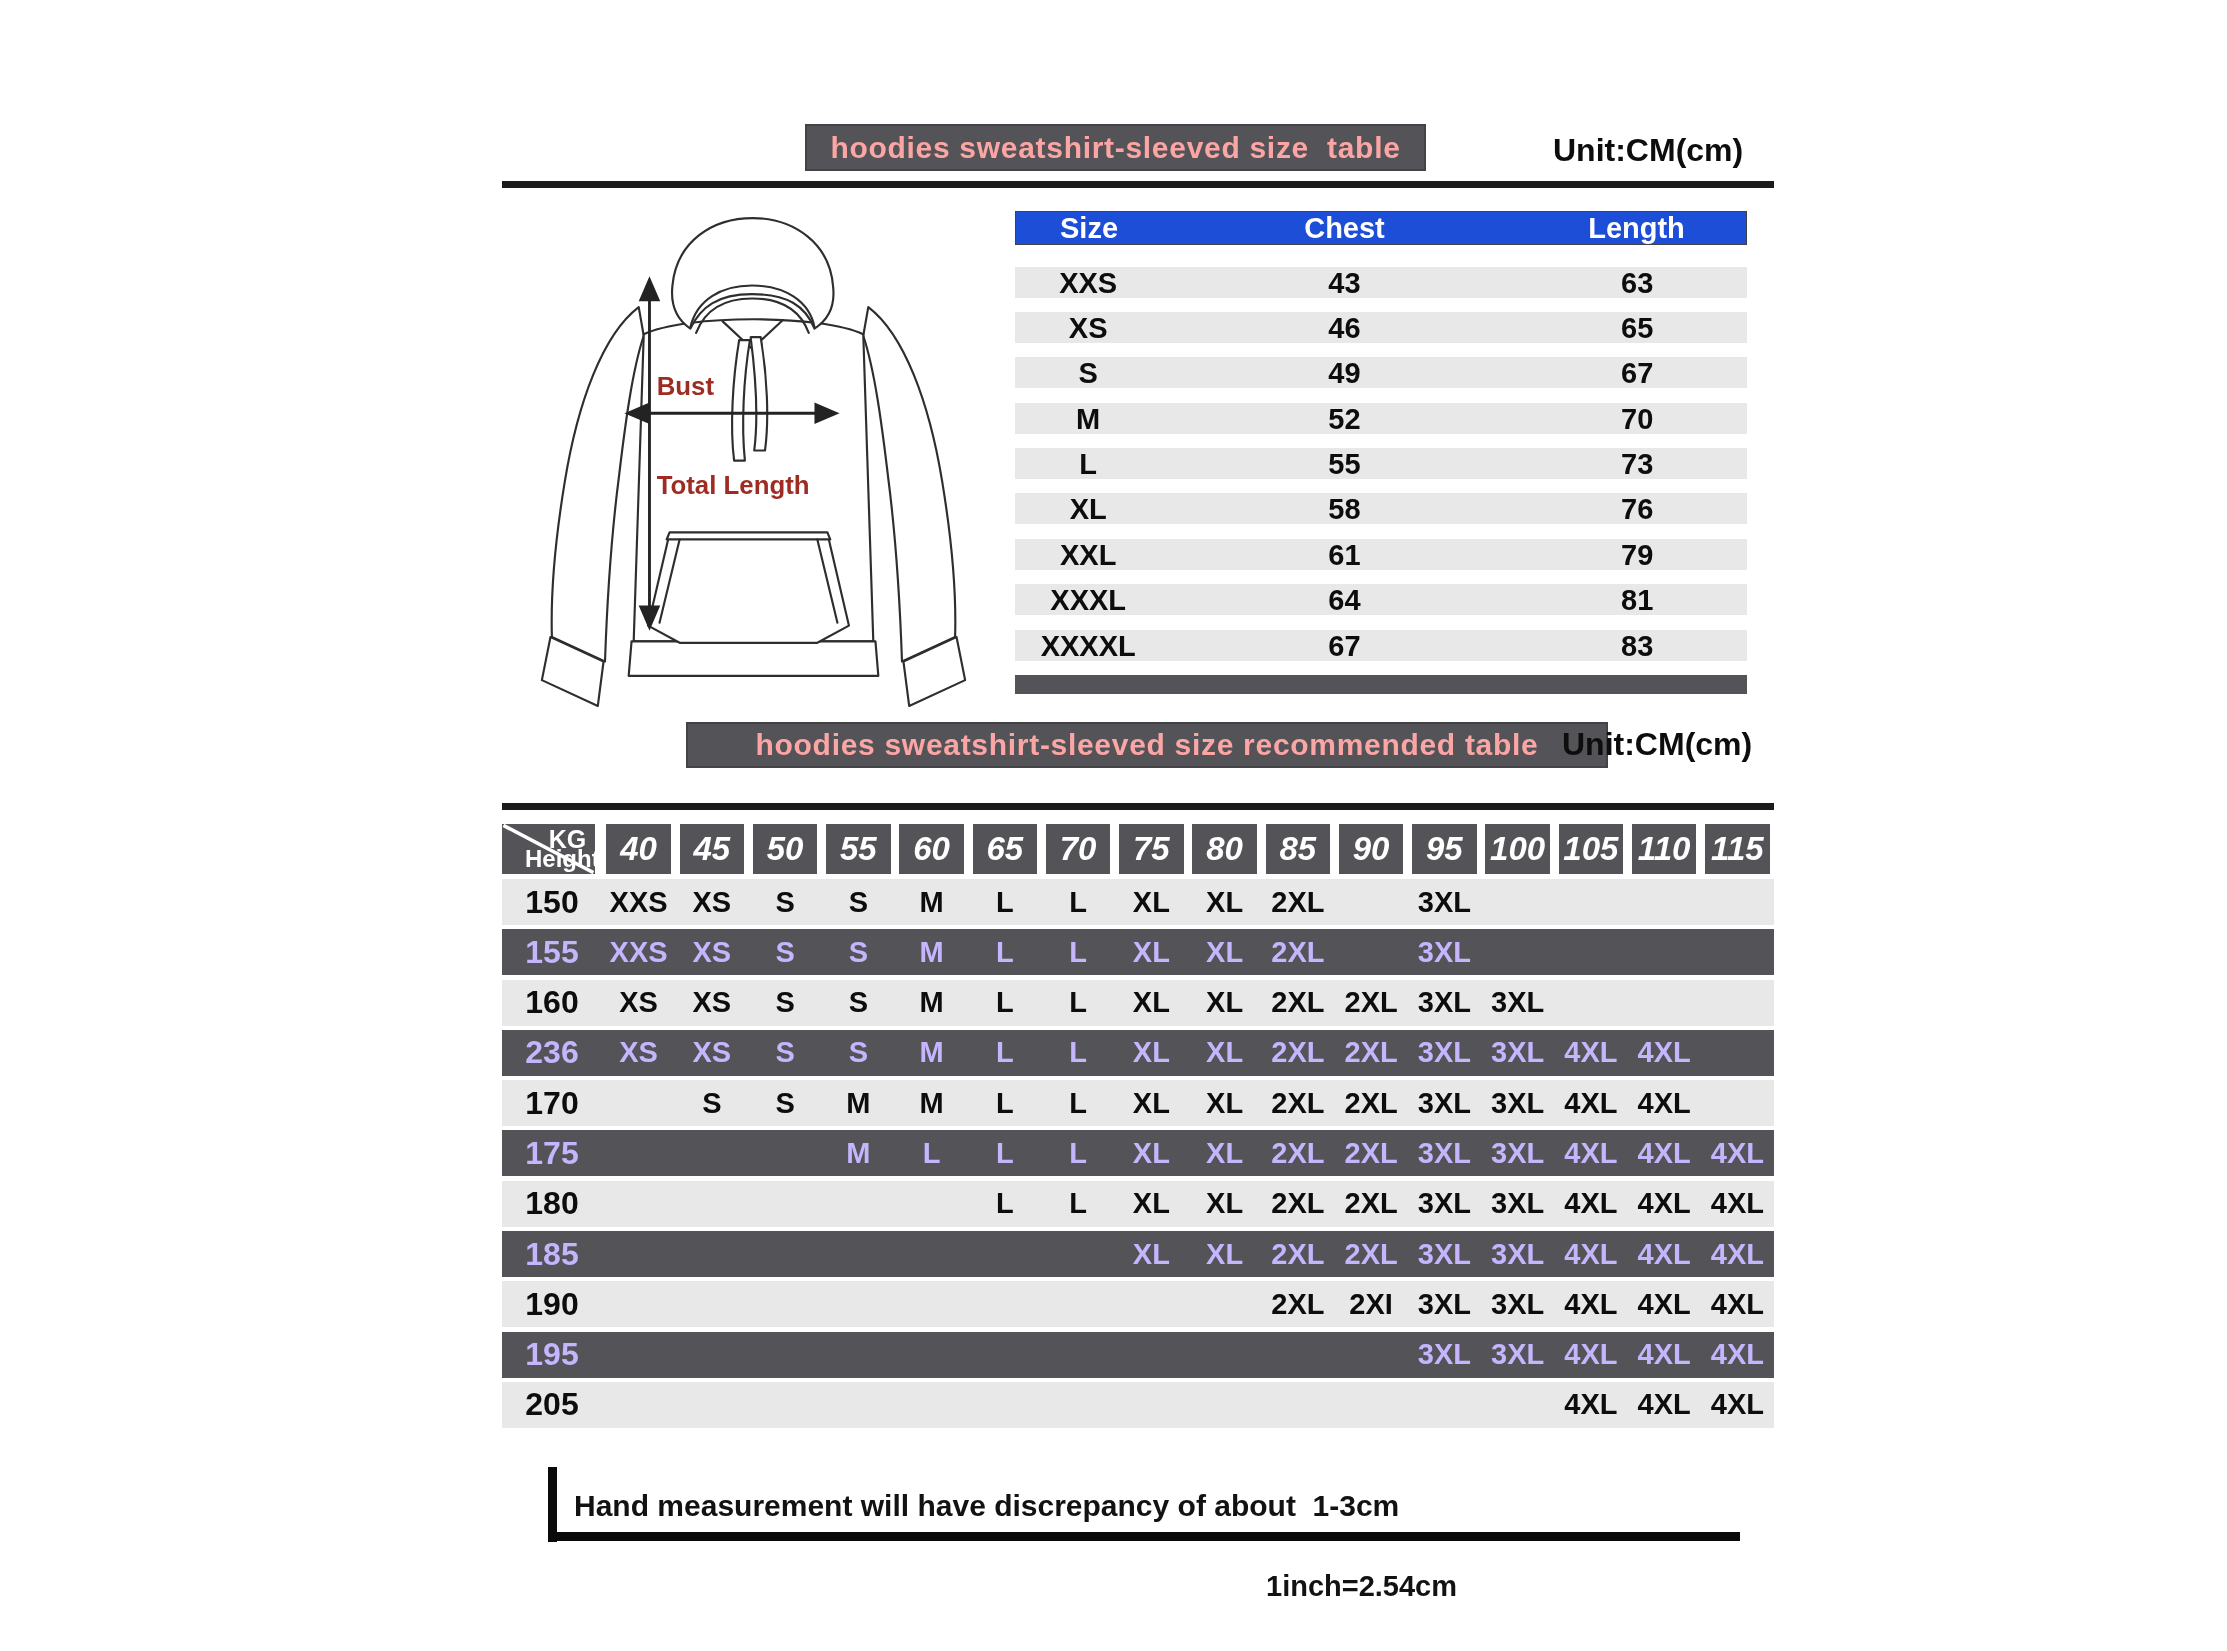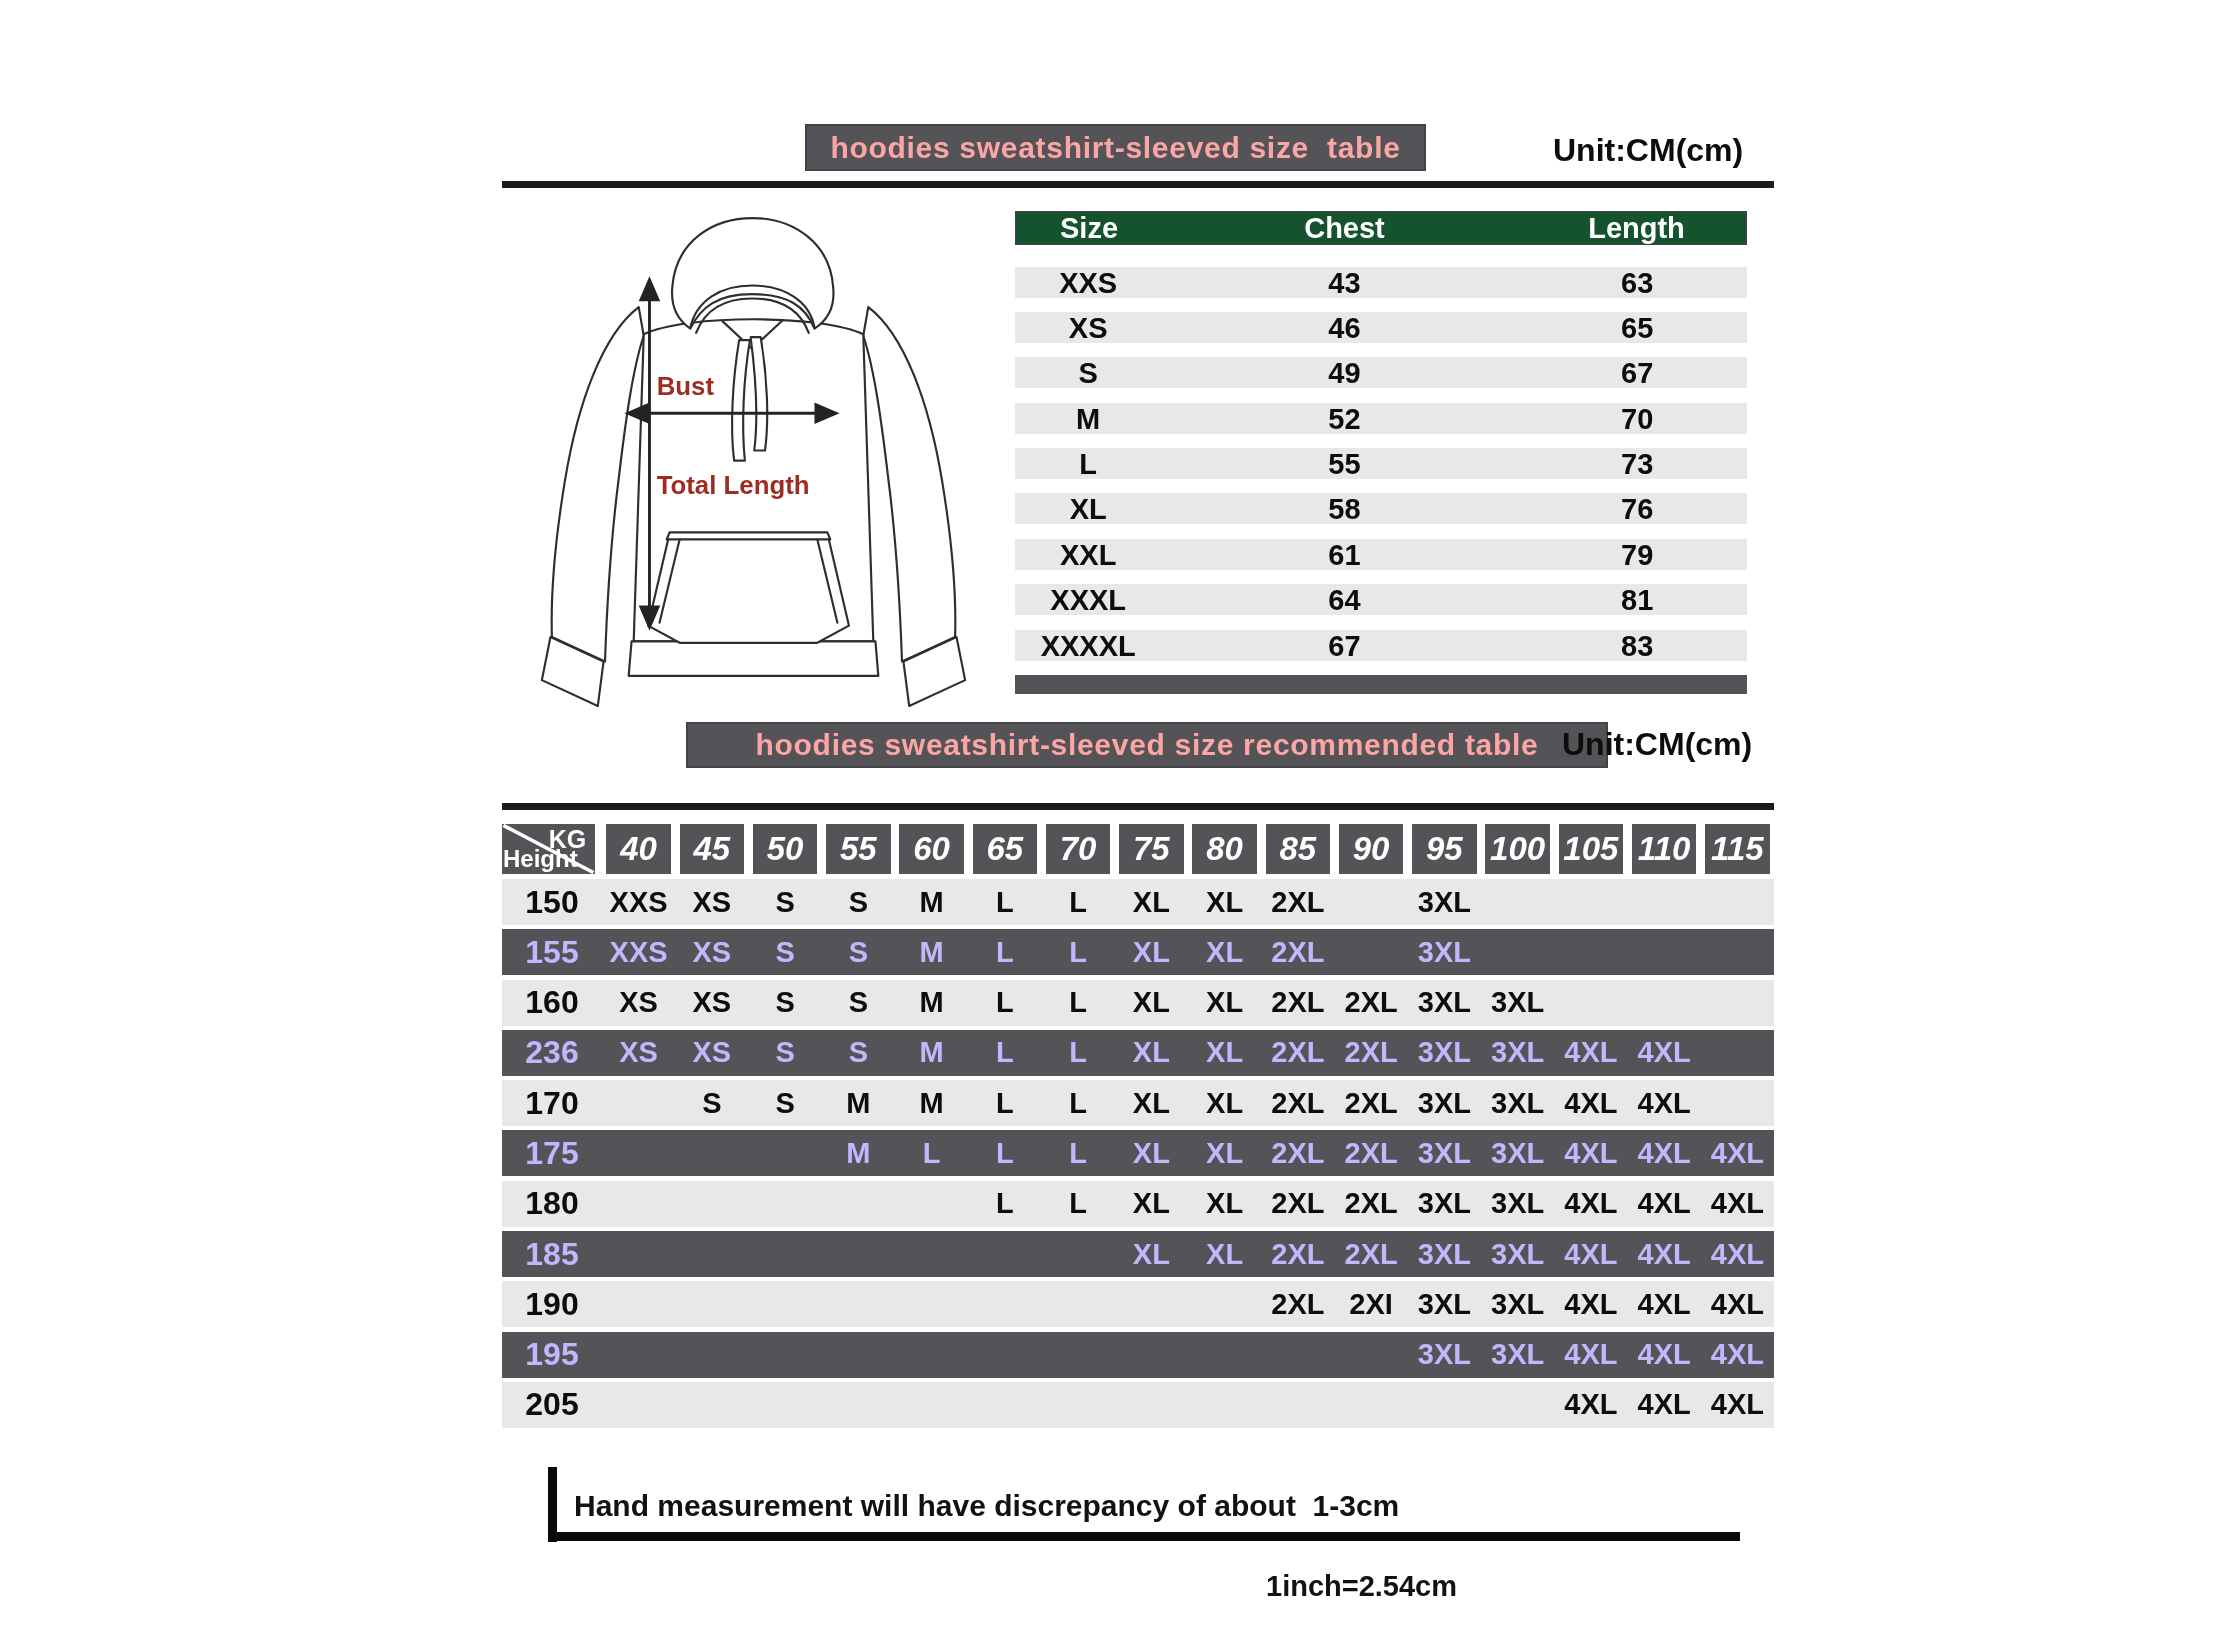--- a/index.html
+++ b/index.html
@@ -19,38 +19,38 @@
   .rule{position:absolute;left:502px;width:1272px;height:6.5px;background:#1b1b1b;}
   #rule1{top:181px;}
   #rule2{top:803px;}
 
   
   #hoodie{position:absolute;left:506px;top:198px;width:495px;height:518px;}
 
   
   #size-table{position:absolute;left:1015px;top:211px;width:732px;}
   .size-grid{display:grid;grid-template-columns:20% 50% 30%;}
-  #size-header{background:#14532d;height:34px;border:1.4px solid #434247;box-sizing:border-box;color:#fff;font-size:29px;}
+  #size-header{background:#1d4ed8;height:34px;border:1.4px solid #434247;box-sizing:border-box;color:#fff;font-size:29px;}
   #size-header > div{display:flex;align-items:center;justify-content:center;}
   #size-rows{margin-top:21.5px;}
   .size-row{display:grid;grid-template-columns:20% 50% 30%;height:31px;background:#e9e8e8;margin-bottom:14.4px;font-size:29px;color:#0d0d0d;}
   .size-row > div{display:flex;align-items:center;justify-content:center;}
   #size-footer-bar{height:19.4px;background:#545357;margin-top:0px;}
 
   
   #matrix{position:absolute;left:502px;top:824px;width:1272px;text-align:center;}
   .m-grid{display:grid;grid-template-columns:100px repeat(16,1fr);}
   #matrix-header{height:50px;margin-bottom:5px;}
   .mh-cell{padding:0 4.3px;box-sizing:border-box;font-style:italic;}
   .mh-box{width:100%;height:100%;background:#545357;color:#fff;display:flex;align-items:center;justify-content:center;font-size:33px;}
   #corner-cell{position:relative;height:100%;box-sizing:border-box;padding-right:7.2px;}
   #corner-box{position:relative;width:100%;height:100%;background:#545357;color:#fff;}
   #corner-box svg{position:absolute;left:0;top:0;width:100%;height:100%;}
   #corner-kg{position:absolute;right:8.6px;top:1.4px;font-size:25px;}
-  #corner-height{position:absolute;left:1px;bottom:1.4px;font-size:24px;}
+  #corner-height{position:absolute;left:23px;bottom:1.4px;font-size:24px;}
   .m-row{height:46px;margin-bottom:4.3px;font-size:29px;}
   .m-row.light{background:#e9e8e8;color:#0d0d0d;}
   .m-row.dark{background:#545357;color:#c4b5fd;}
   .m-row > div{display:flex;align-items:center;justify-content:center;}
   .m-row .m-label{font-size:32px;}
 
   
   #footer-left-bar{position:absolute;left:548px;top:1467px;width:9.3px;height:75px;background:#0a0a0a;}
   #footer-bottom-bar{position:absolute;left:548px;top:1532px;width:1192px;height:9.3px;background:#0a0a0a;}
   #footer-note{position:absolute;left:574px;top:1489px;font-size:30px;white-space:pre;}

